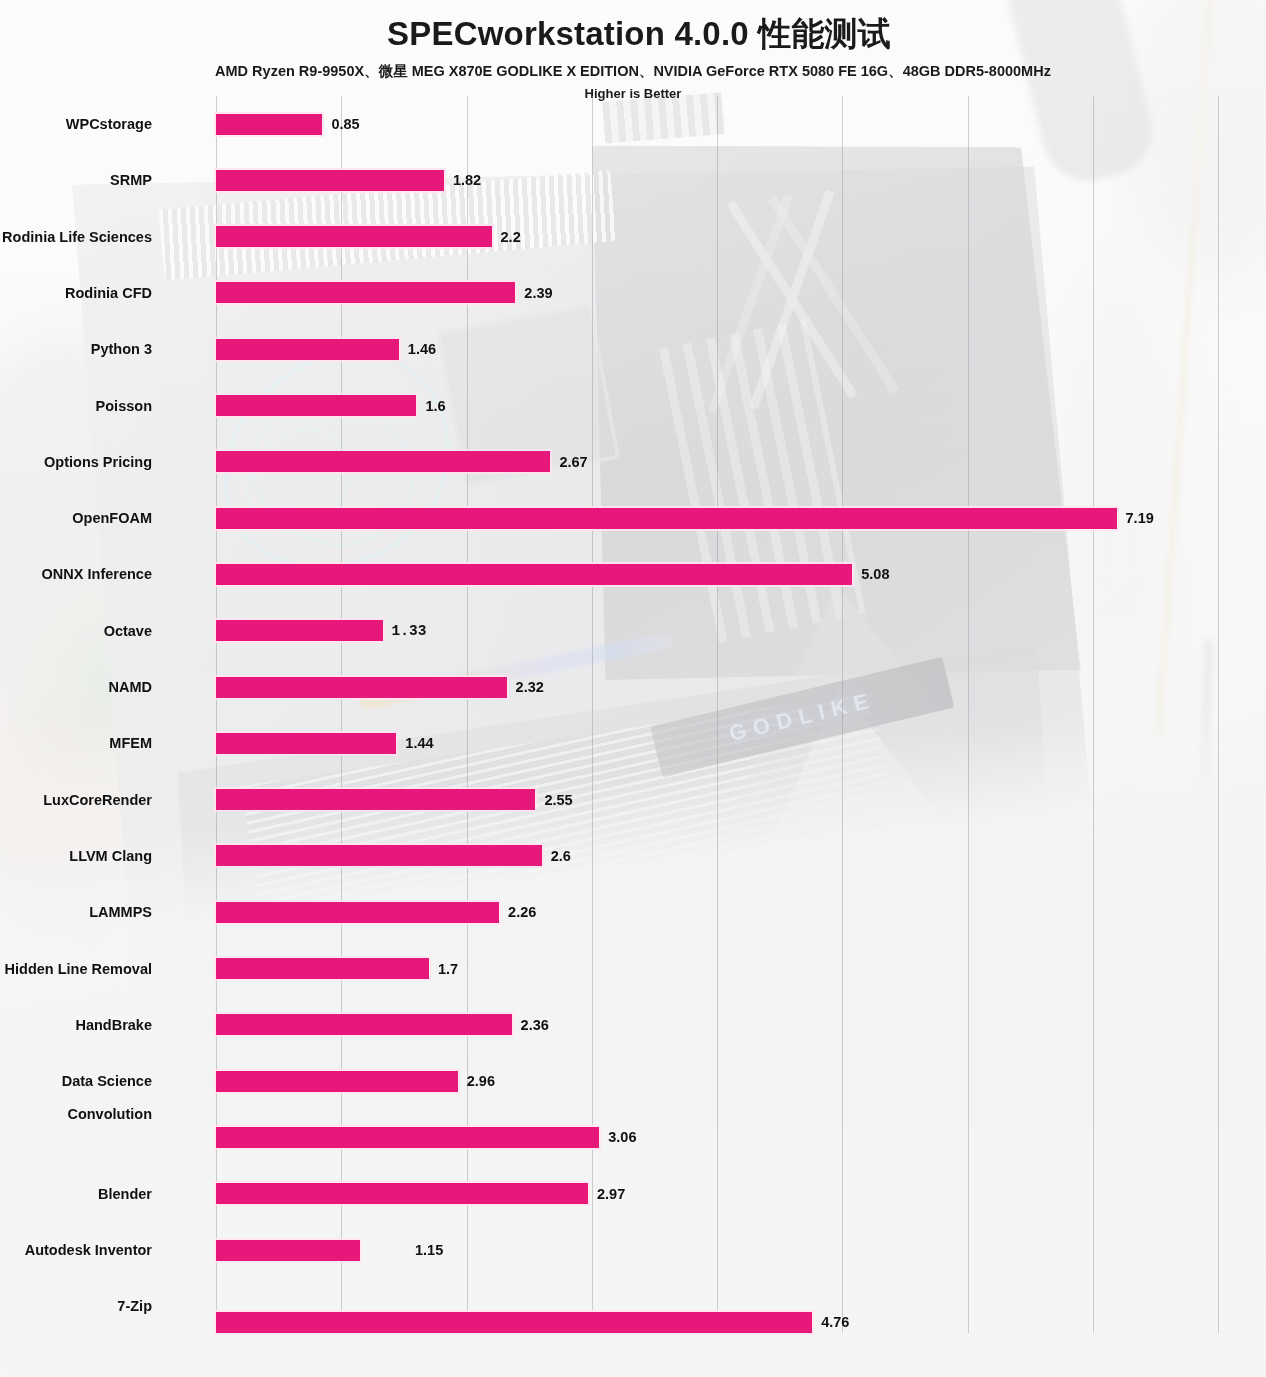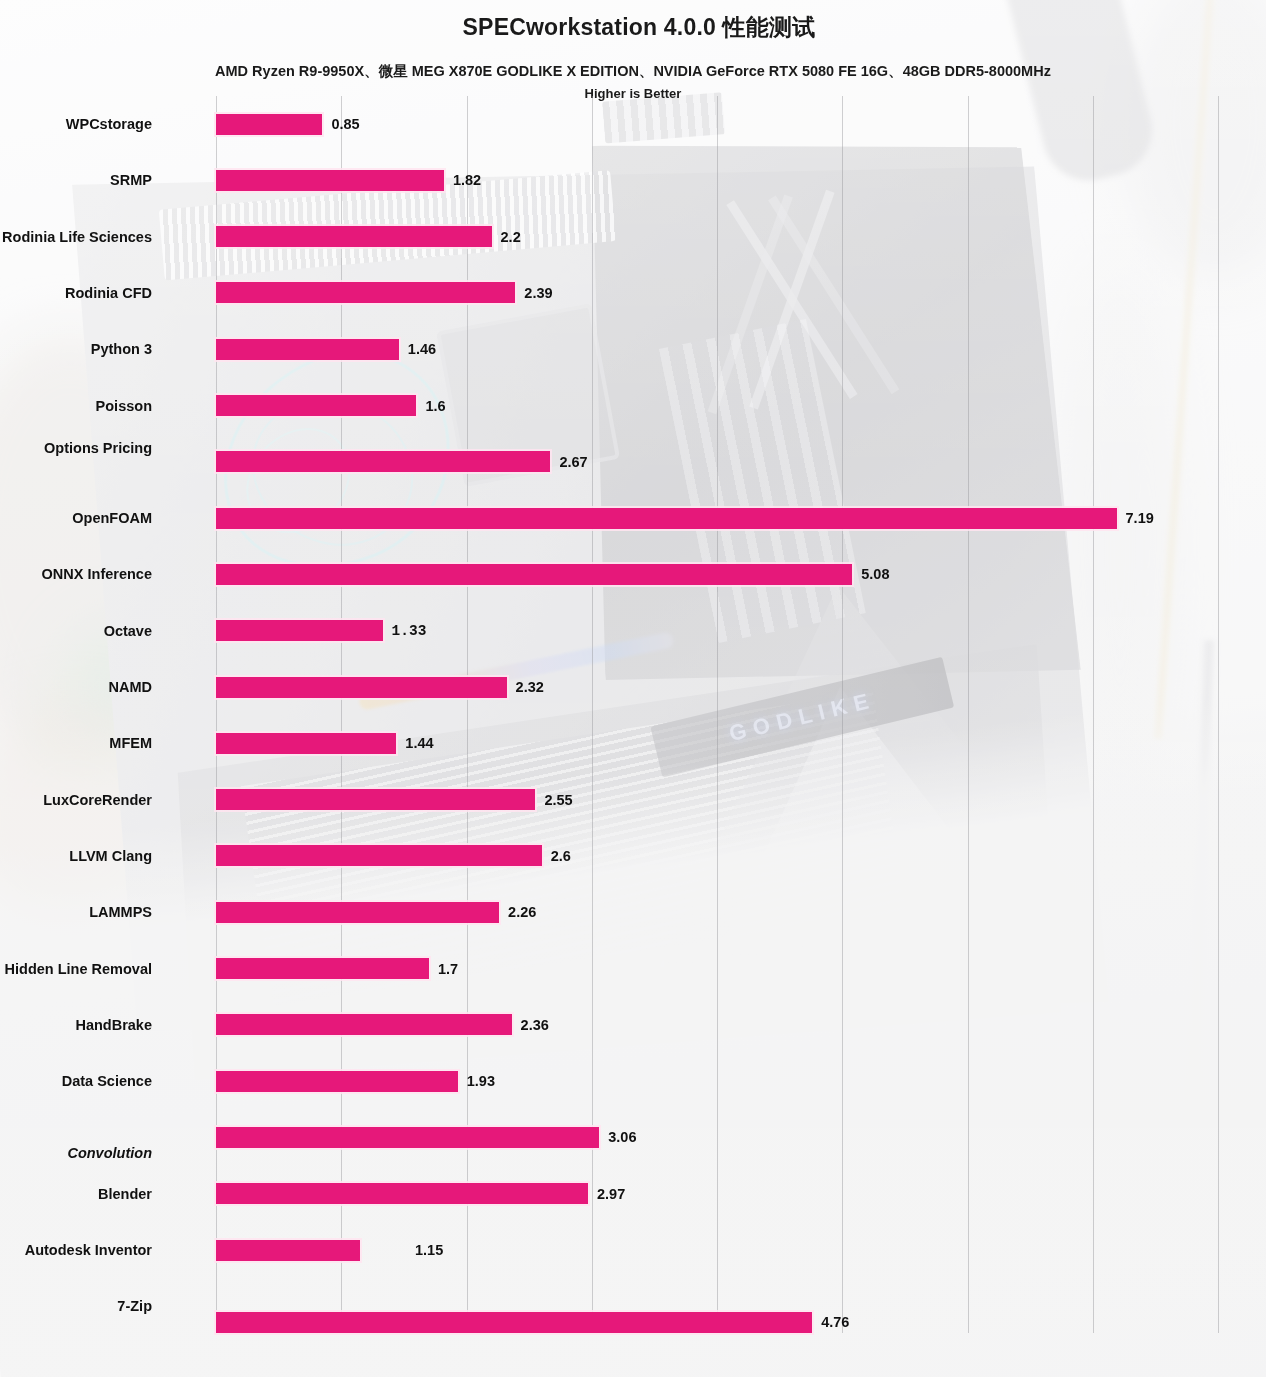--- a/index.html
+++ b/index.html
@@ -274,21 +274,21 @@
 
   
   .chart {
     position: absolute;
     inset: 0;
   }
   .title {
     position: absolute;
     left: 12px; right: 0; top: 12px;
     text-align: center;
-    font-size: 23px;
+    font-size: 33px;
     font-weight: 700;
     color: #1a1a1a;
     letter-spacing: 0.2px;
   }
   .subtitle {
     position: absolute;
     left: 0; right: 0; top: 62px;
     text-align: center;
     font-size: 14.5px;
     font-weight: 700;
@@ -436,21 +436,21 @@
         <div class="cat-label" style="top: 253.2px;">Python 3</div>
         <div class="row" style="top: 299px;">
           <div class="bar" title="Poisson: 1.6" style="width: 200.4px; background: rgb(230, 24, 122);"></div>
           <div class="bar-value">1.6</div>
         </div>
         <div class="cat-label" style="top: 309.5px;">Poisson</div>
         <div class="row" style="top: 355.3px;">
           <div class="bar" title="Options Pricing: 2.67" style="width: 334.418px; background: rgb(230, 24, 122);"></div>
           <div class="bar-value">2.67</div>
         </div>
-        <div class="cat-label" style="top: 352px;">Options Pricing</div>
+        <div class="cat-label" style="top: 366px;">Options Pricing</div>
         <div class="row" style="top: 411.6px;">
           <div class="bar" title="OpenFOAM: 7.19" style="width: 900.548px; background: rgb(230, 24, 122);"></div>
           <div class="bar-value">7.19</div>
         </div>
         <div class="cat-label" style="top: 422.1px;">OpenFOAM</div>
         <div class="row" style="top: 467.9px;">
           <div class="bar" title="ONNX Inference: 5.08" style="width: 636.27px; background: rgb(230, 24, 122);"></div>
           <div class="bar-value">5.08</div>
         </div>
         <div class="cat-label" style="top: 478.4px;">ONNX Inference</div>
@@ -489,28 +489,28 @@
           <div class="bar-value">1.7</div>
         </div>
         <div class="cat-label" style="top: 872.5px;">Hidden Line Removal</div>
         <div class="row" style="top: 918.3px;">
           <div class="bar" title="HandBrake: 2.36" style="width: 295.59px; background: rgb(230, 24, 122);"></div>
           <div class="bar-value">2.36</div>
         </div>
         <div class="cat-label" style="top: 928.8px;">HandBrake</div>
         <div class="row" style="top: 974.6px;">
           <div class="bar" title="Data Science: 1.93" style="width: 241.732px; background: rgb(230, 24, 122);"></div>
-          <div class="bar-value">1.93</div>
+          <div class="bar-value">2.96</div>
         </div>
         <div class="cat-label" style="top: 985.1px;">Data Science</div>
         <div class="row" style="top: 1030.9px;">
           <div class="bar" title="Convolution: 3.06" style="width: 383.265px; background: rgb(230, 24, 122);"></div>
           <div class="bar-value">3.06</div>
         </div>
-        <div class="cat-label" style="top: 1057px; font-style: italic;">Convolution</div>
+        <div class="cat-label" style="top: 1018px;">Convolution</div>
         <div class="row" style="top: 1087.2px;">
           <div class="bar" title="Blender: 2.97" style="width: 371.993px; background: rgb(230, 24, 122);"></div>
           <div class="bar-value">2.97</div>
         </div>
         <div class="cat-label" style="top: 1097.7px;">Blender</div>
         <div class="row" style="top: 1143.5px; gap: 46px;">
           <div class="bar" title="Autodesk Inventor: 1.15" style="width: 144.037px; background: rgb(230, 24, 122);"></div>
           <div class="bar-value">1.15</div>
         </div>
         <div class="cat-label" style="top: 1154px;">Autodesk Inventor</div>

